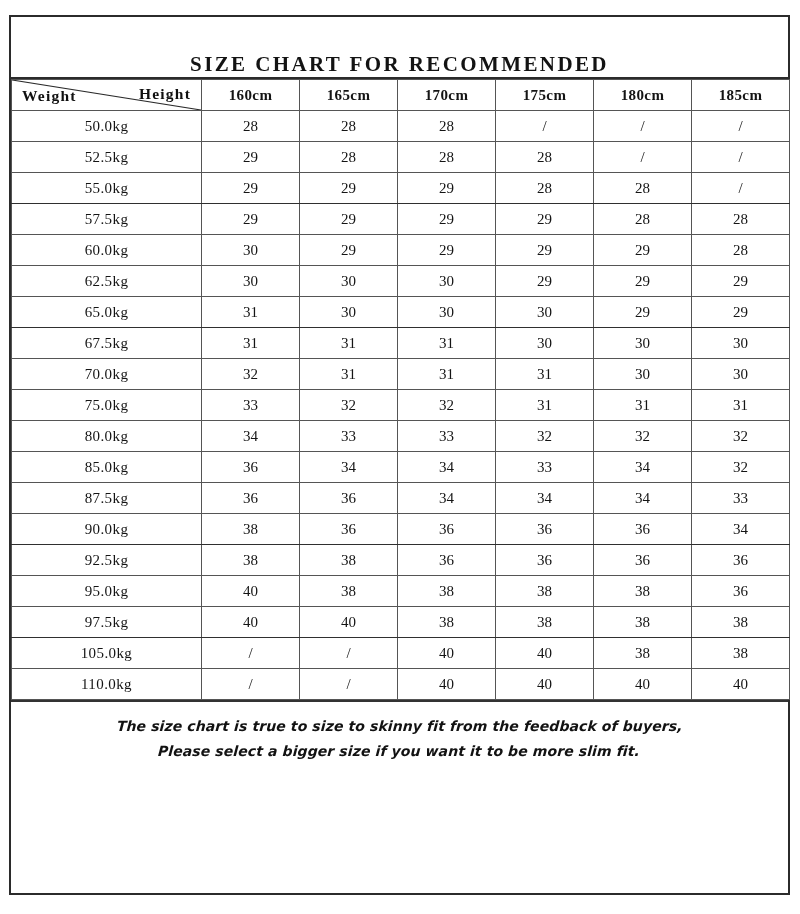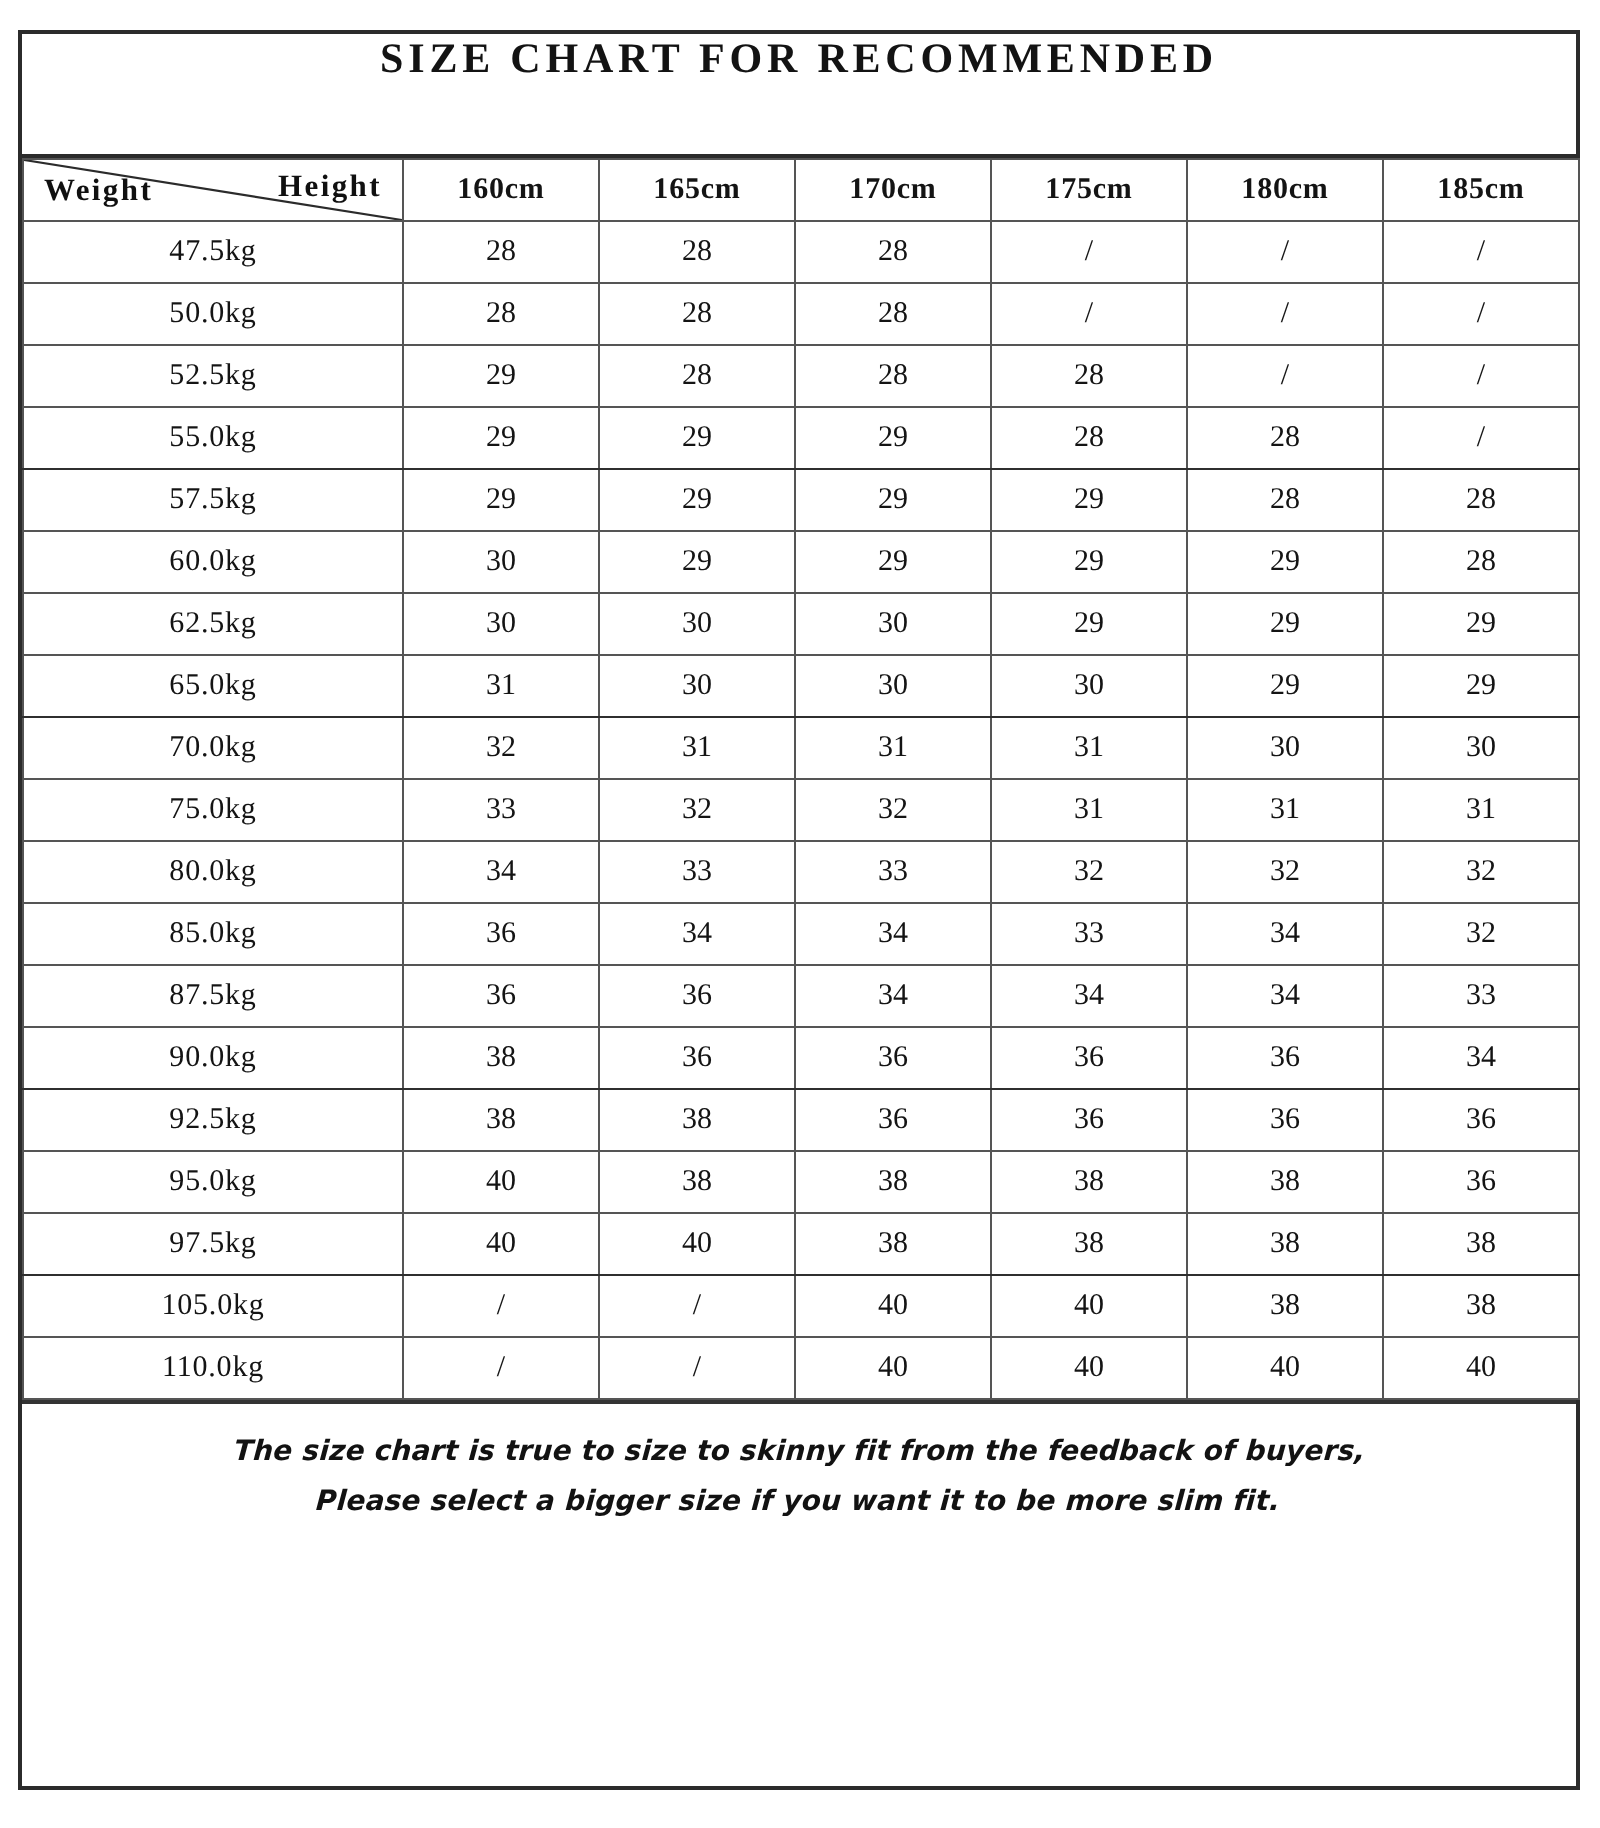--- a/index.html
+++ b/index.html
@@ -23,21 +23,21 @@
     height: 880px;
     box-sizing: border-box;
     border: 2px solid #2b2b2b;
     background: #ffffff;
   }
 
   
   .title-bar {
     height: 62px;
     display: flex;
-    align-items: flex-start;
+    align-items: flex-end;
     justify-content: center;
     border-bottom: 2px solid #2b2b2b;
     box-sizing: border-box;
   }
   .title-text {
     font-family: "Liberation Serif", "DejaVu Serif", serif;
     font-weight: bold;
     font-size: 21px;
     letter-spacing: 2.4px;
     color: #131313;
@@ -168,29 +168,20 @@
         <td class="hdr-h">160cm</td>
         <td class="hdr-h">165cm</td>
         <td class="hdr-h">170cm</td>
         <td class="hdr-h">175cm</td>
         <td class="hdr-h">180cm</td>
         <td class="hdr-h">185cm</td>
       </tr>
     </thead>
     <tbody id="table-body">
         <tr>
-          <td class="w-cell">47.5kg</td>
-          <td>28</td>
-          <td>28</td>
-          <td>28</td>
-          <td>/</td>
-          <td>/</td>
-          <td>/</td>
-        </tr>
-        <tr>
           <td class="w-cell">50.0kg</td>
           <td>28</td>
           <td>28</td>
           <td>28</td>
           <td>/</td>
           <td>/</td>
           <td>/</td>
         </tr>
         <tr>
           <td class="w-cell">52.5kg</td>
@@ -238,20 +229,29 @@
           <td>29</td>
         </tr>
         <tr class="group-end">
           <td class="w-cell">65.0kg</td>
           <td>31</td>
           <td>30</td>
           <td>30</td>
           <td>30</td>
           <td>29</td>
           <td>29</td>
+        </tr>
+        <tr>
+          <td class="w-cell">67.5kg</td>
+          <td>31</td>
+          <td>31</td>
+          <td>31</td>
+          <td>30</td>
+          <td>30</td>
+          <td>30</td>
         </tr>
         <tr>
           <td class="w-cell">70.0kg</td>
           <td>32</td>
           <td>31</td>
           <td>31</td>
           <td>31</td>
           <td>30</td>
           <td>30</td>
         </tr>

